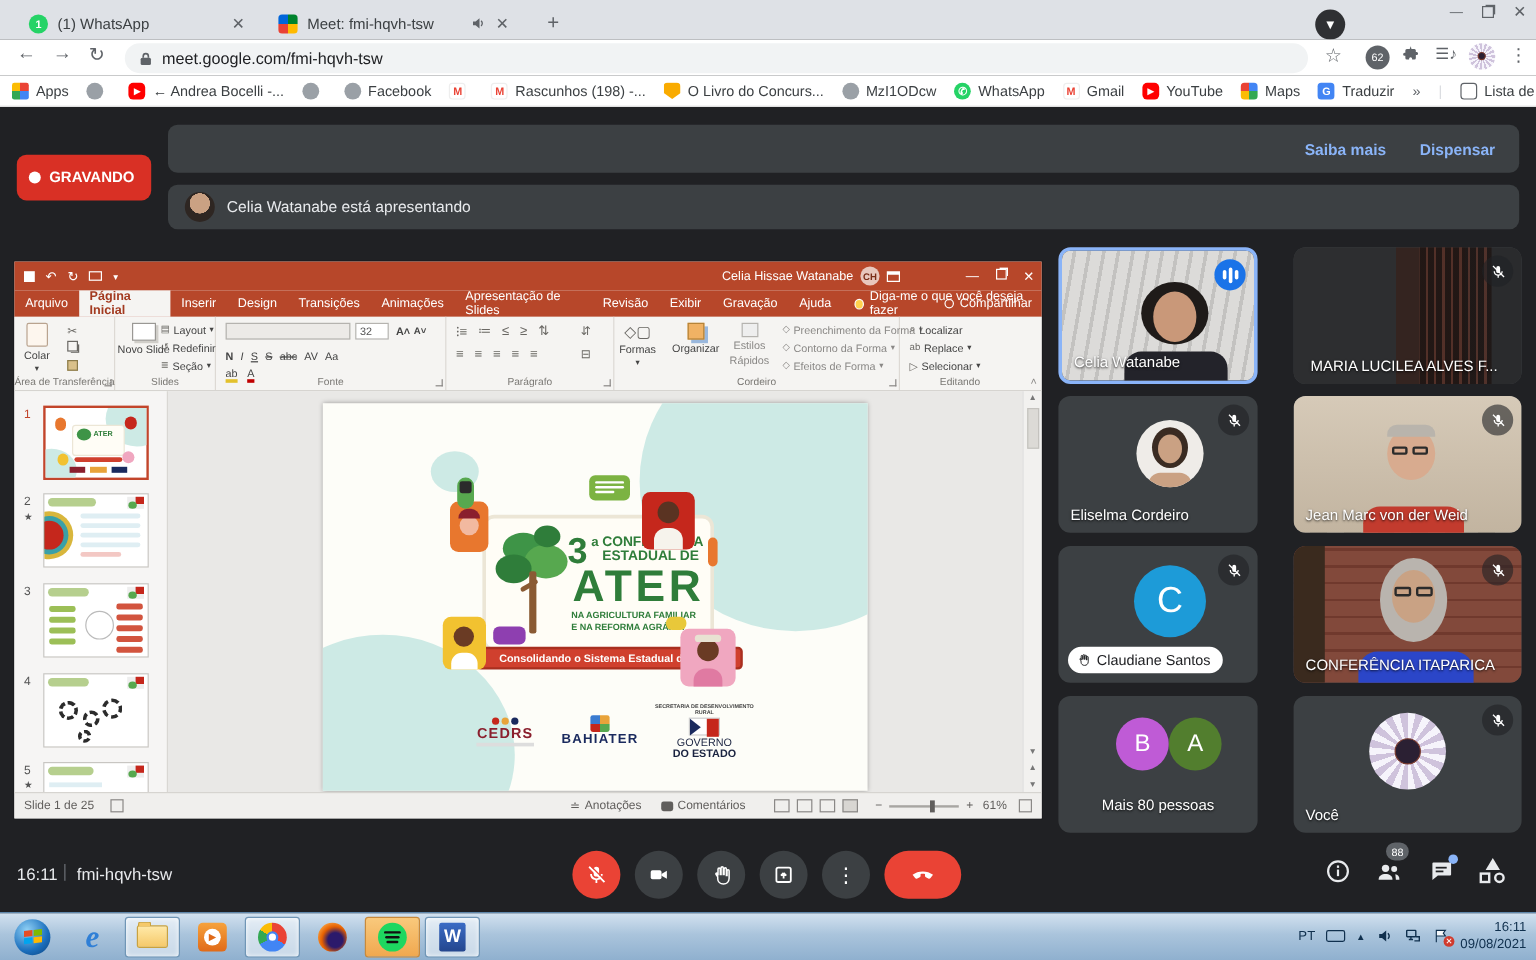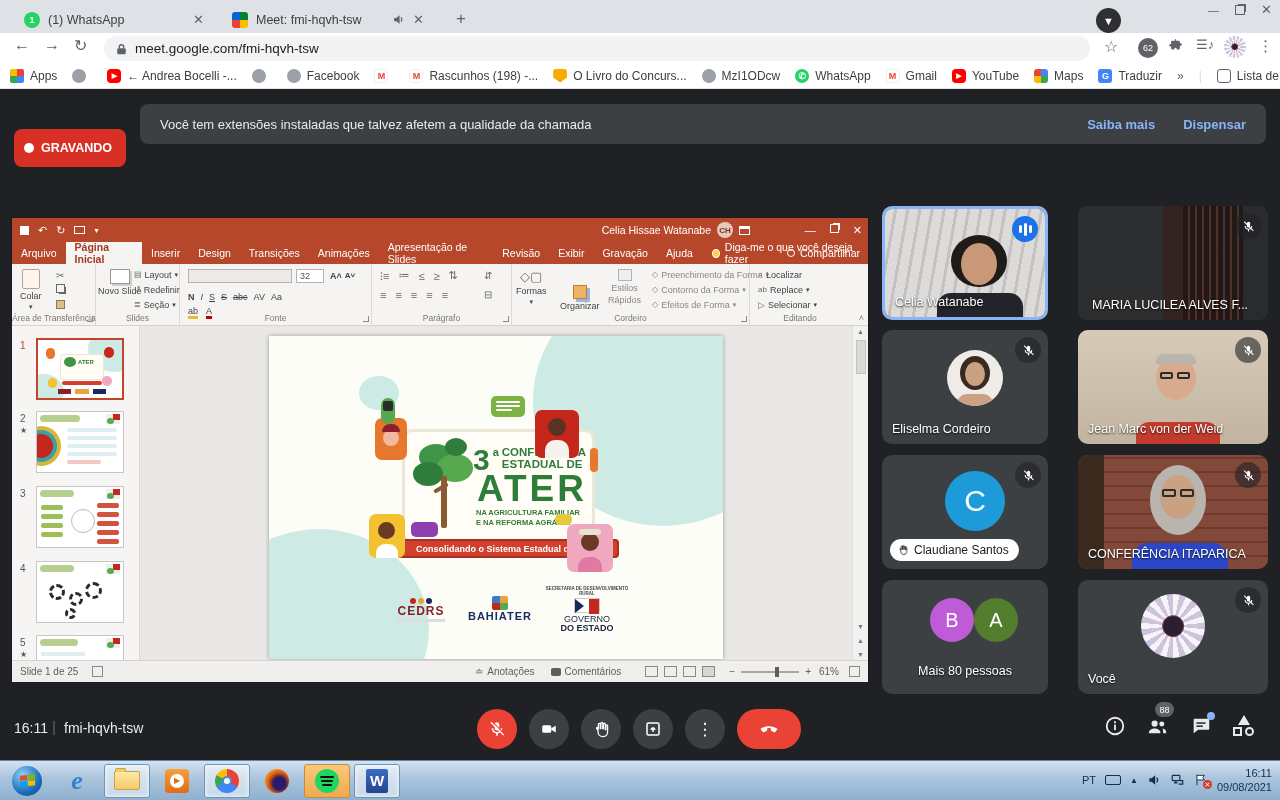--- a/index.html
+++ b/index.html
@@ -239,23 +239,26 @@
         <span class="mi" style="border:1px solid #5f6368"></span>
         <span>Lista de leitura</span>
       </span>
   </div>
 
   <div class="gravando">
       <i></i>
       <span>GRAVANDO</span>
     </div>
   <div class="banner" style="top:104px;height:40px;padding:0 20px">
-    <span>Você tem extensões instaladas que talvez afetem a qualidade da chamada</span>
     <span style="margin-left:auto" class="blink">Saiba mais</span>
     <span class="blink" style="margin-left:28px">Dispensar</span>
+  </div>
+  <div class="banner" style="top:154px;height:37px;padding:0 14px;gap:10px">
+    <span style="width:25px;height:25px;border-radius:50%;background:radial-gradient(circle at 50% 38%,#caa183 0 42%,#2e2622 43%)"></span>
+    <span>Celia Watanabe está apresentando</span>
   </div>
 
   <div id="ppt">
     <div id="ppt-title">
       <span class="qat">
         <span style="display:inline-block;width:9px;height:9px;background:#fff"></span>
         <span>↶</span>
         <span>↻</span>
         <span style="display:inline-block;width:11px;height:8px;border:1px solid #fff"></span>
         <span style="font-size:8px">▾</span>
@@ -369,21 +372,21 @@
         <div class="minirow" style="position:absolute;left:112px;top:24px;font-size:10px;color:#6a6864">⊟</div>
         <div class="rglabel">Parágrafo</div>
         <span class="launch"></span>
       </div>
       <div class="rgroup" style="left:500px;width:238px">
         <div class="bigbtn" style="position:absolute;left:4px;top:0">
             <span style="font-size:13px;color:#6a6864">◇▢</span>
             <span>Formas</span>
             <span style="font-size:7px">▾</span>
           </div>
-        <div class="bigbtn" style="position:absolute;left:48px;top:16px">
+        <div class="bigbtn" style="position:absolute;left:48px;top:0">
             <span style="display:inline-block;width:14px;height:14px;background:#f0b264;border:1px solid #b58338;box-shadow:3px 3px 0 #9ab8dd"></span>
             <span>Organizar</span>
           </div>
         <div class="bigbtn" style="position:absolute;left:96px;top:0;color:#8a8886">
             <span style="display:inline-block;width:14px;height:12px;border:1px solid #b5b3af;background:#eee"></span>
             <span>Estilos</span>
             <span>Rápidos</span>
           </div>
         <div class="minirow" style="position:absolute;left:140px;top:4px;color:#8a8886">
             <span style="font-size:8px">◇</span>

